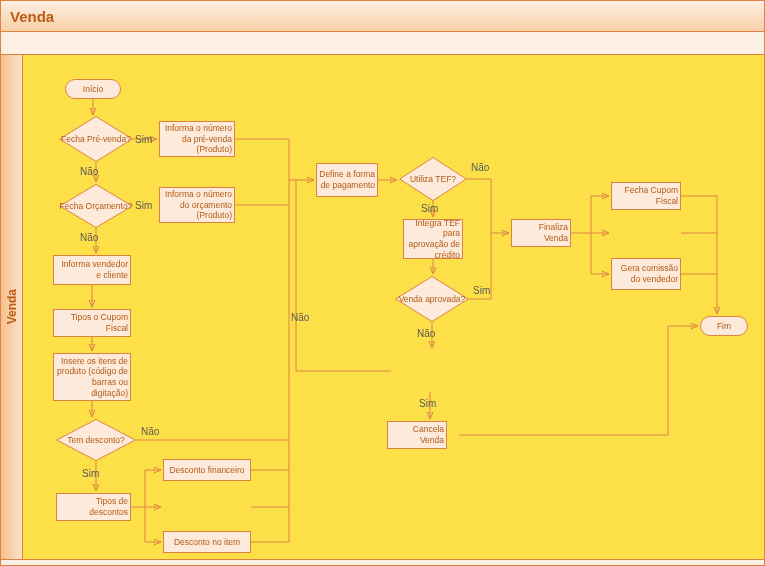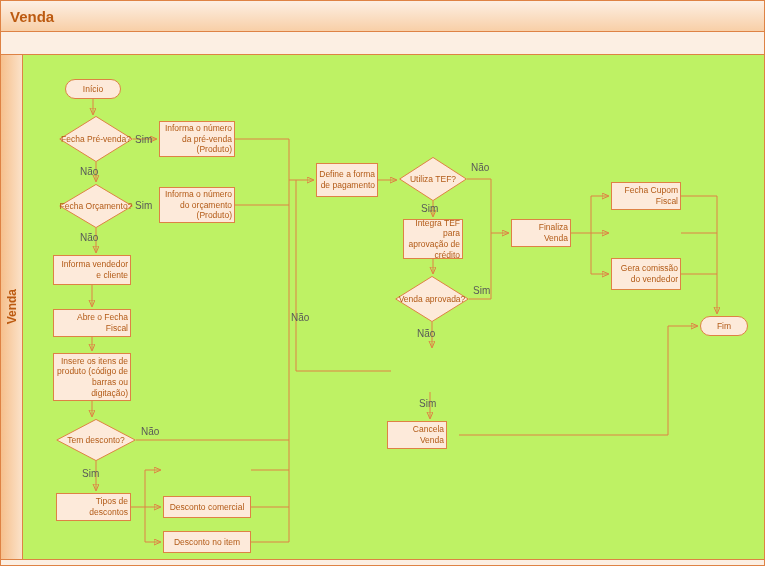--- a/index.html
+++ b/index.html
@@ -1,17 +1,17 @@
 <!DOCTYPE html>
 <html><head>
 <meta charset="utf-8">
 <style>
   html,body{margin:0;padding:0;background:#fff;}
   body{font-family:"Liberation Sans",sans-serif;}
-  .pool{position:relative;width:765px;height:566px;border:1px solid #DE8244;box-sizing:border-box;background:#bef264;overflow:hidden;}
+  .pool{position:relative;width:765px;height:566px;border:1px solid #DE8244;box-sizing:border-box;background:#fde047;overflow:hidden;}
   .pool-header{position:absolute;left:0;top:0;width:100%;height:31px;box-sizing:border-box;
     background:linear-gradient(180deg,#FDEFE3 0%,#F8CFA7 100%);border-bottom:1px solid #DE8244;
     display:flex;align-items:center;padding-left:9px;}
   .pool-title{font-size:15px;font-weight:bold;color:#BC5A10;}
   .pool-subheader{position:absolute;left:0;top:31px;width:100%;height:23px;box-sizing:border-box;
     background:#FCEFE3;border-bottom:1px solid #DE8244;}
   .pool-footer{position:absolute;left:0;top:558px;width:100%;height:8px;box-sizing:border-box;
     background:#FCEFE3;border-top:1px solid #DE8244;}
   .lane-label{position:absolute;left:0;top:54px;width:22px;height:504px;box-sizing:border-box;
     background:linear-gradient(90deg,#F6C08D 0%,#FBE2C9 100%);border-right:1px solid #DE8244;
@@ -112,42 +112,42 @@
 
     <div class="node rect" style="left:158px;top:186px;width:76px;height:36px">
       <span>Informa o número do orçamento (Produto)</span>
     </div>
 
     <div class="node rect" style="left:52px;top:254px;width:78px;height:30px">
       <span>Informa vendedor e cliente</span>
     </div>
 
     <div class="node rect" style="left:52px;top:308px;width:78px;height:28px">
-      <span>Abre o Fecha Fiscal</span>
+      <span>Tipos o Cupom Fiscal</span>
     </div>
 
     <div class="node rect" style="left:52px;top:352px;width:78px;height:48px">
       <span>Insere os itens de produto (código de barras ou digitação)</span>
     </div>
 
     <div class="node diamond" style="left:55px;top:418px;width:80px;height:42px">
       <svg viewBox="0 0 100 100" preserveAspectRatio="none">
           <polygon points="50,1 99,50 50,99 1,50"></polygon>
         </svg>
       <span>Tem desconto?</span>
     </div>
 
     <div class="node rect" style="left:55px;top:492px;width:75px;height:28px">
       <span>Tipos de descontos</span>
     </div>
 
-
-    <div class="node rect" style="left:162px;top:495px;width:88px;height:22px">
-      <span>Desconto comercial</span>
-    </div>
+    <div class="node rect" style="left:162px;top:458px;width:88px;height:22px">
+      <span>Desconto financeiro</span>
+    </div>
+
 
     <div class="node rect" style="left:162px;top:530px;width:88px;height:22px">
       <span>Desconto no item</span>
     </div>
 
     <div class="node rect" style="left:315px;top:162px;width:62px;height:34px">
       <span>Define a forma de pagamento</span>
     </div>
 
     <div class="node diamond" style="left:398px;top:156px;width:68px;height:44px">

